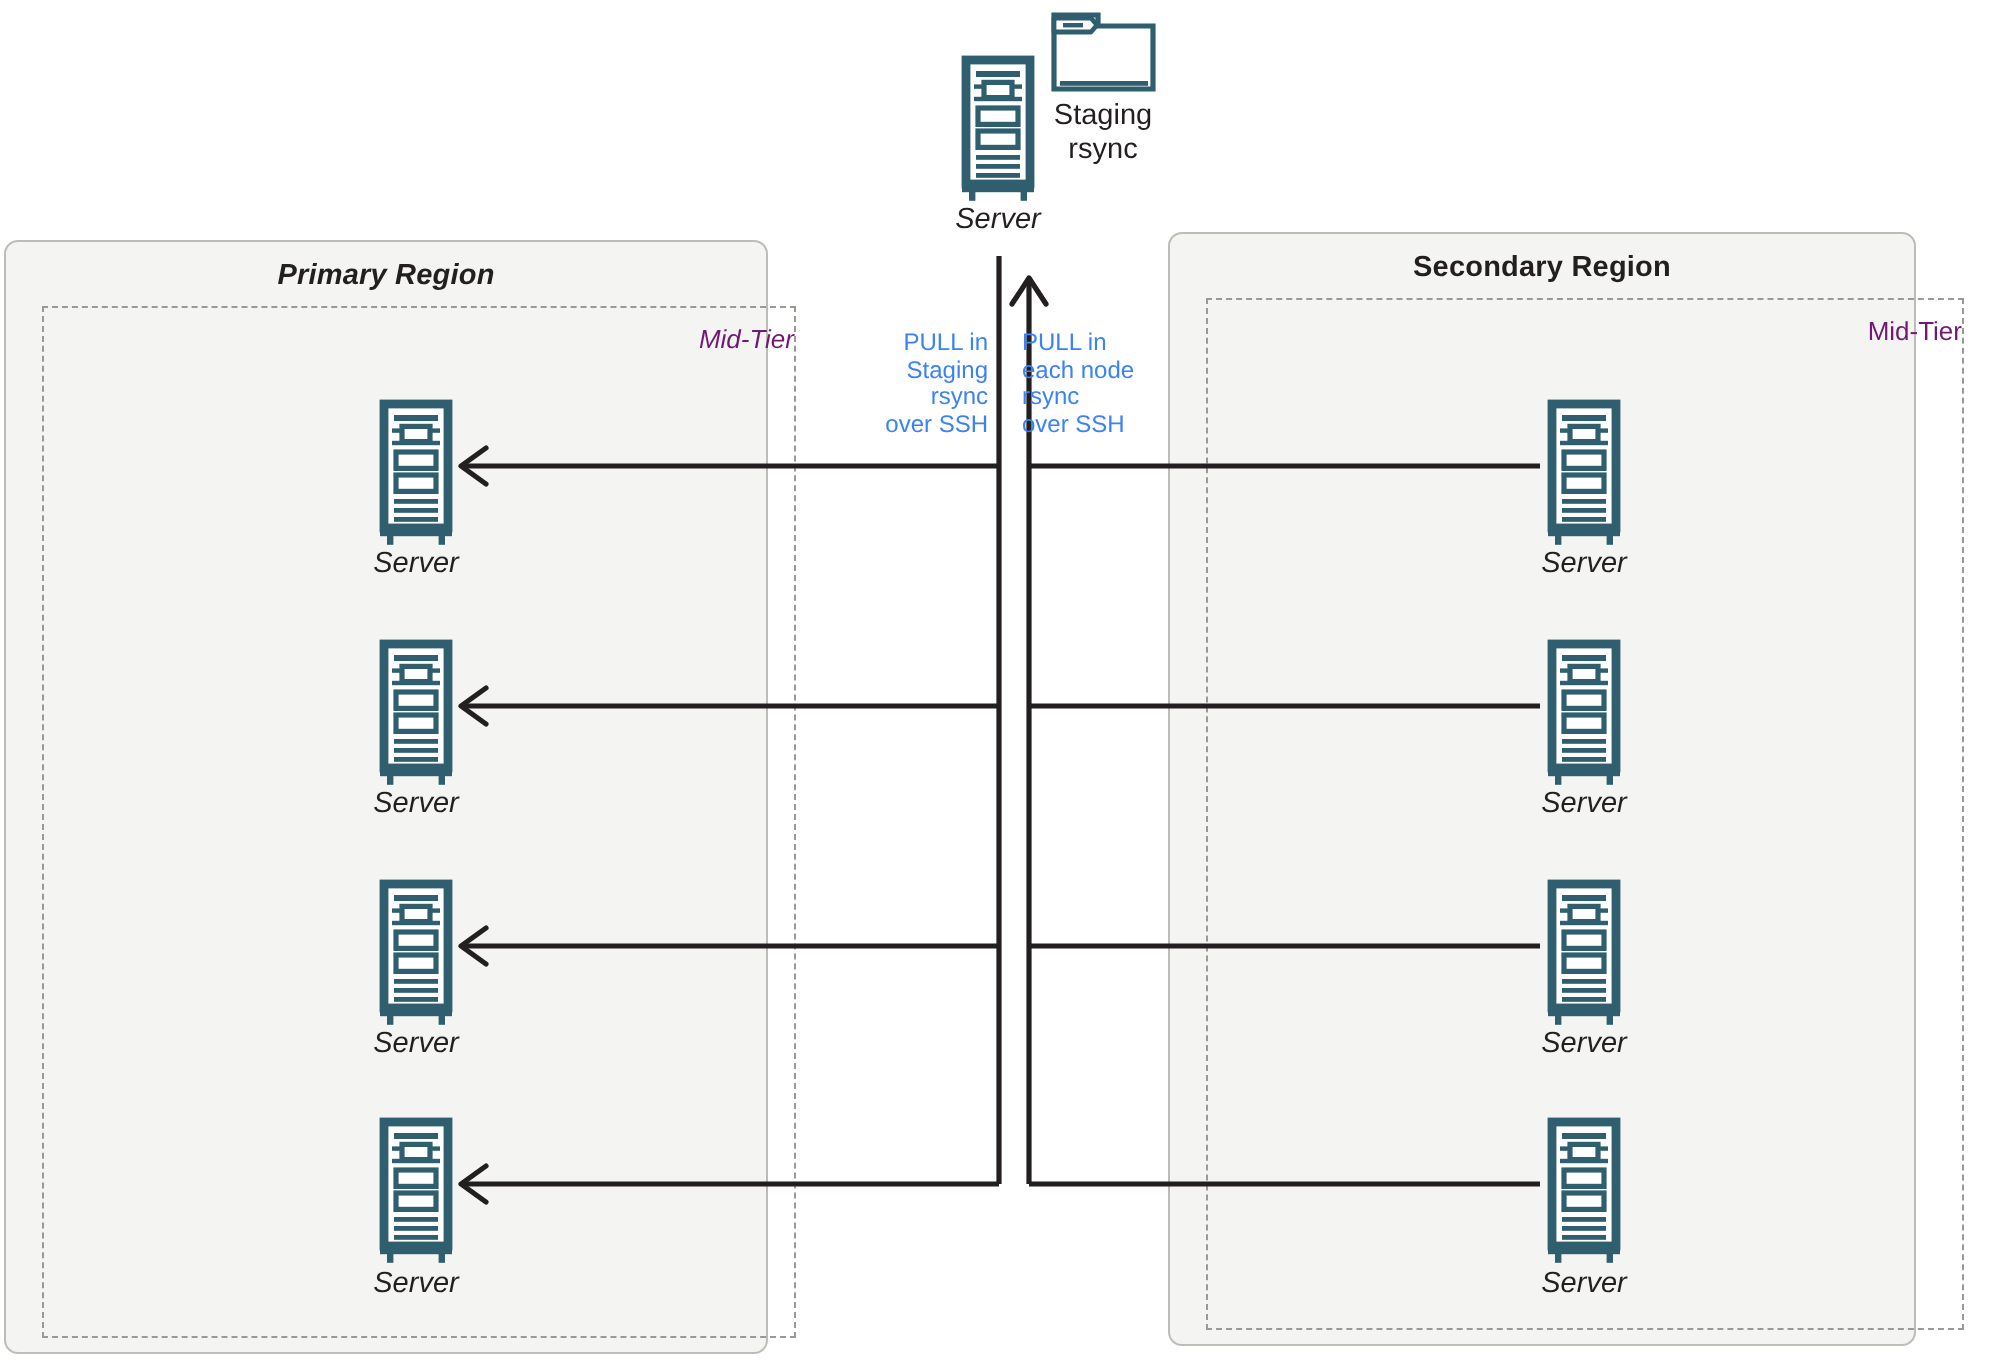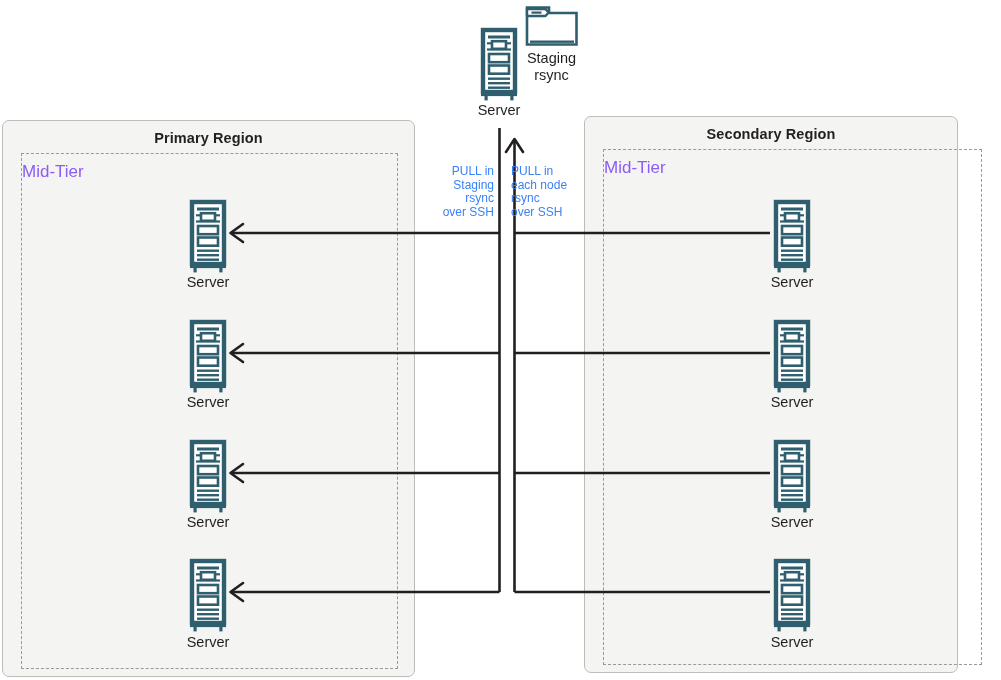--- a/index.html
+++ b/index.html
@@ -31,33 +31,34 @@
     letter-spacing:.1px;
   }
   .tier{
     position:absolute;
     border:1px dashed #9a9a95;
     box-sizing:border-box;
     background:transparent;
   }
   .tier-title{
     position:absolute;left:0;right:0;top:8px;
-    text-align:left;
-    font-size:17px;
-    color:#8b5cf6;
+    text-align:right;
+    font-size:13px;
+    color:#701a75;
   }
 
   
   .nlabel{
     position:absolute;
     text-align:center;
     font-size:14.5px;
     color:#231f20;
     white-space:nowrap;
     z-index:4;
+    font-style:italic;
   }
 
   
   .flowtext{
     position:absolute;
     font-size:12px;
     line-height:13.6px;
     color:#3b82f6;
     white-space:nowrap;
     z-index:4;
@@ -72,21 +73,21 @@
     color:#231f20;
     text-align:center;
     z-index:4;
   }
 </style>
 </head>
 <body>
 
 <div class="canvas">
 
-  <div class="region" style="left:2px;top:120px;width:413px;height:557px;">
+  <div class="region" style="left:2px;top:120px;width:382px;height:557px;font-style:italic;">
     <div class="region-title">Primary Region</div>
     <div class="tier" style="left:18px;top:32px;width:377px;height:516px;">
       <div class="tier-title">Mid-Tier</div>
     </div>
   </div>
 
   <div class="region" style="left:584px;top:116px;width:374px;height:557px;">
     <div class="region-title">Secondary Region</div>
     <div class="tier" style="left:18px;top:32px;width:379px;height:516px;">
       <div class="tier-title">Mid-Tier</div>

